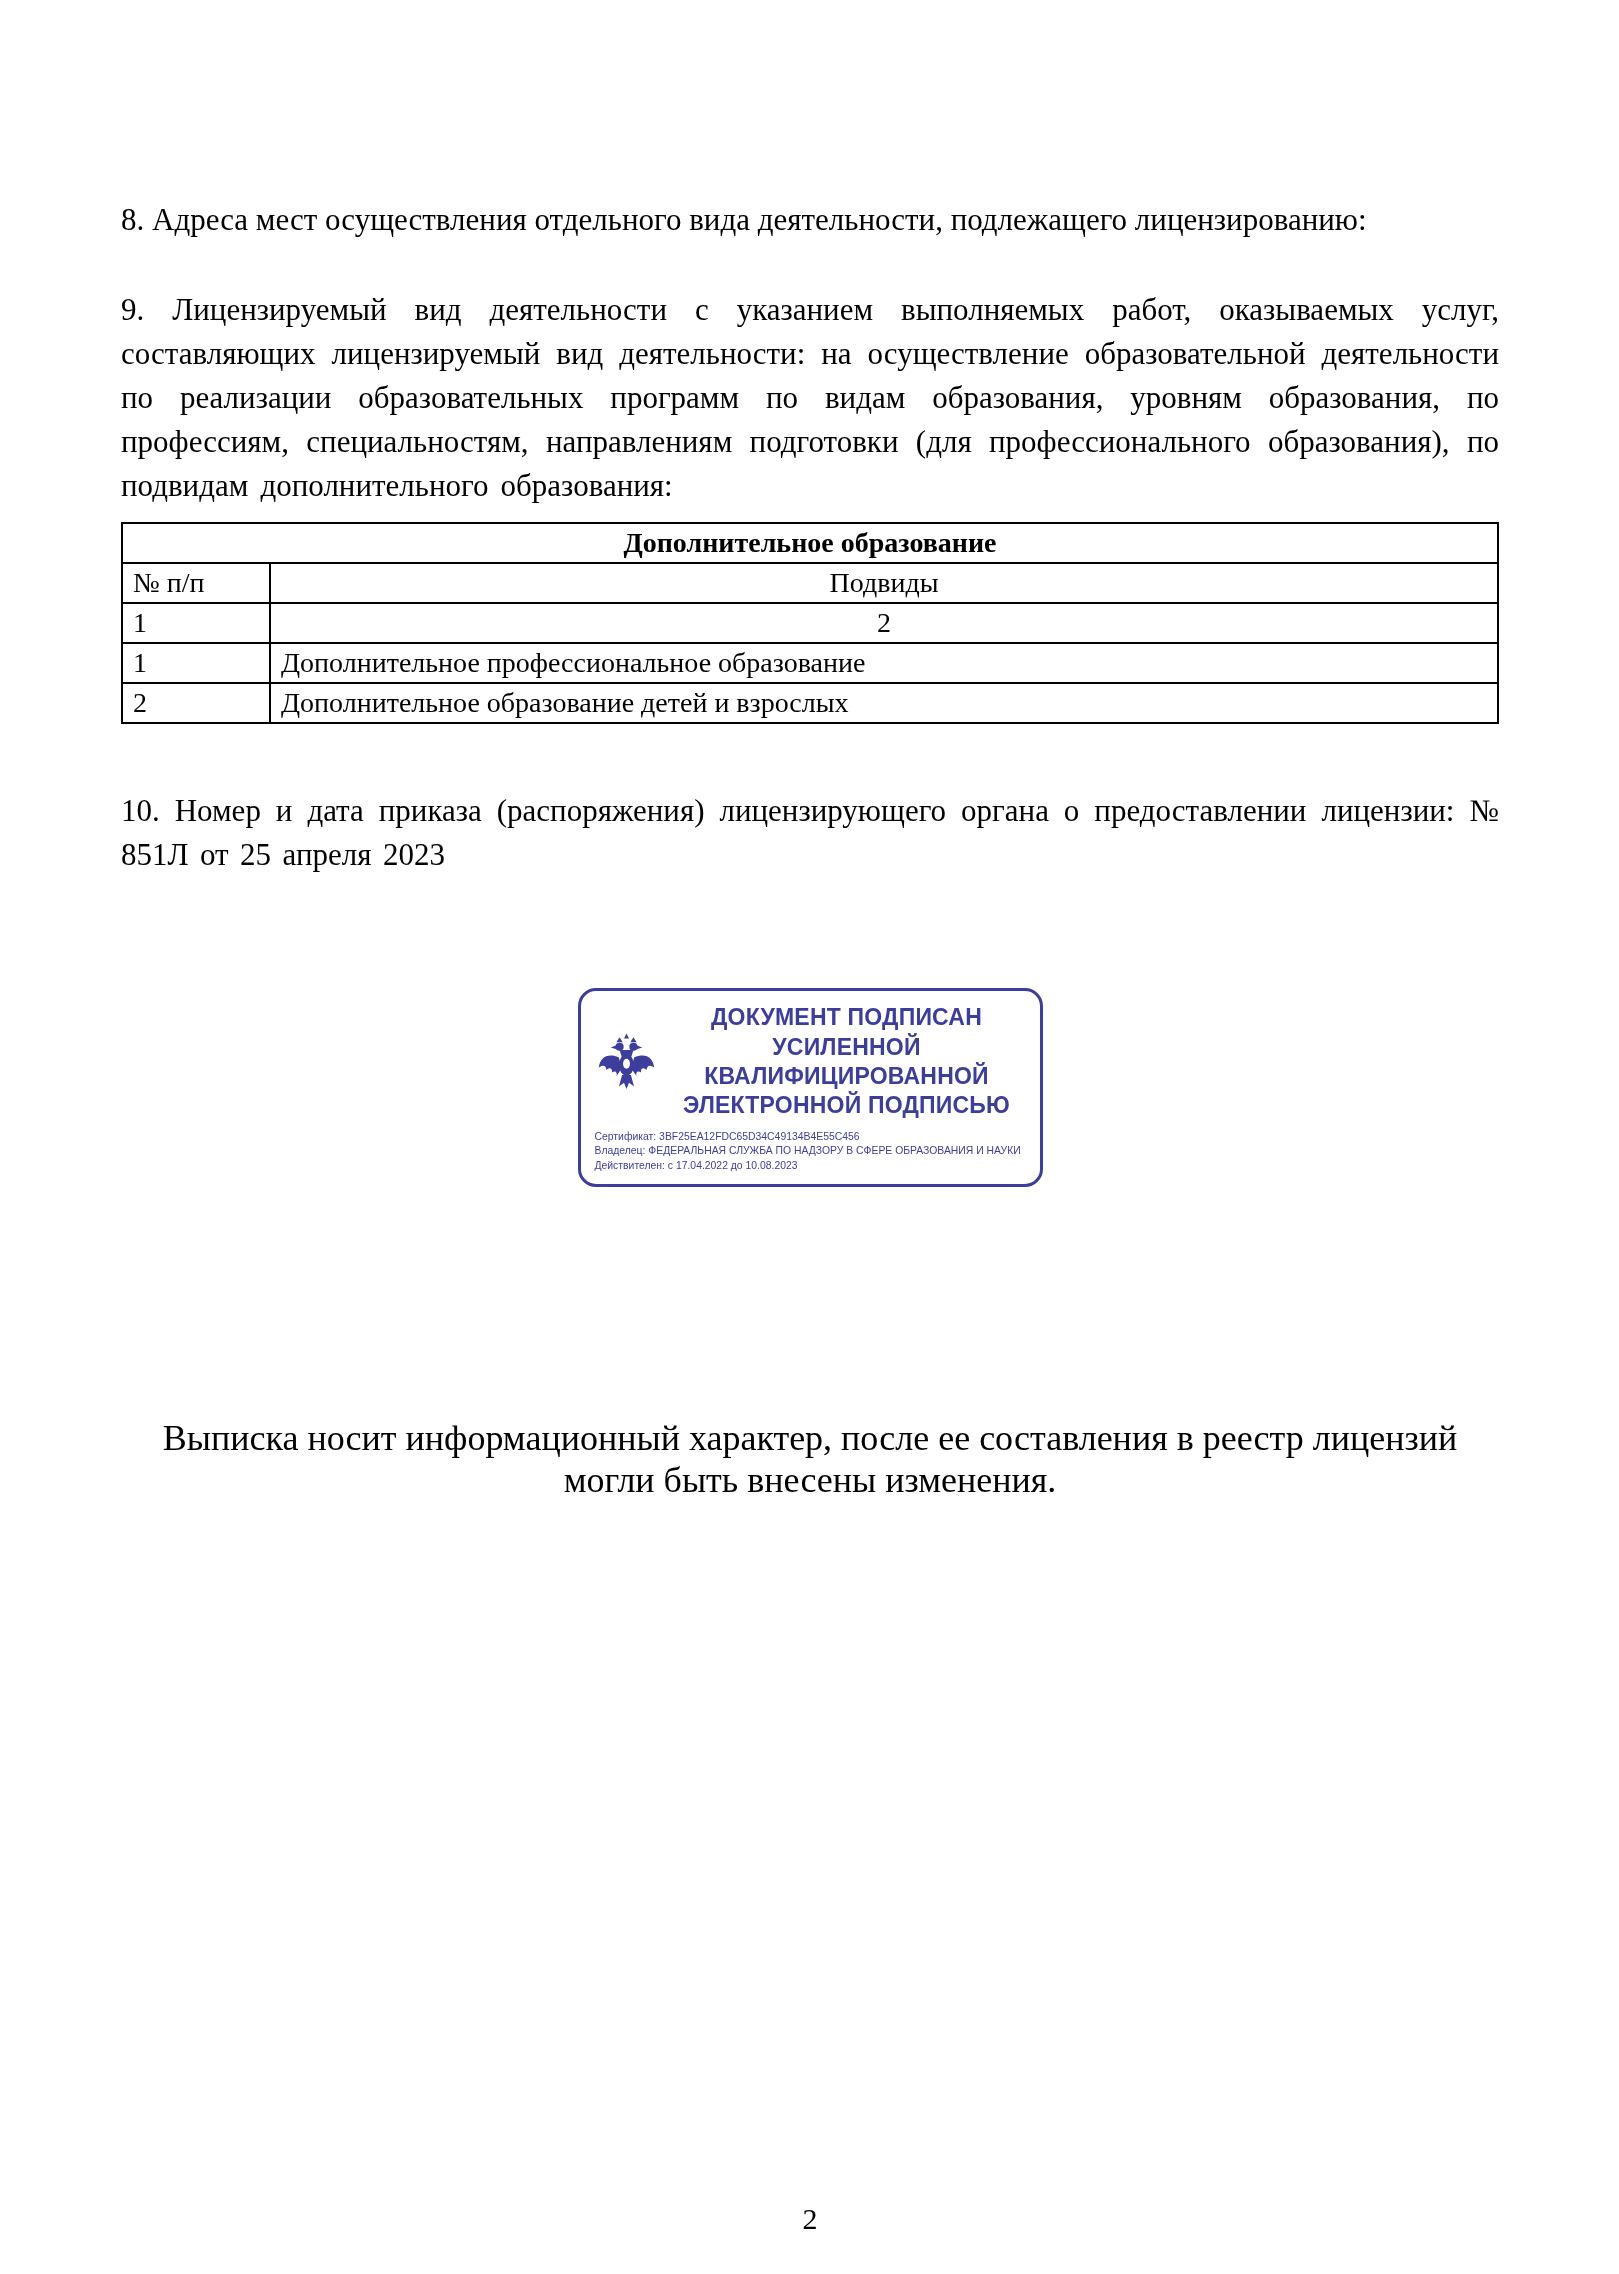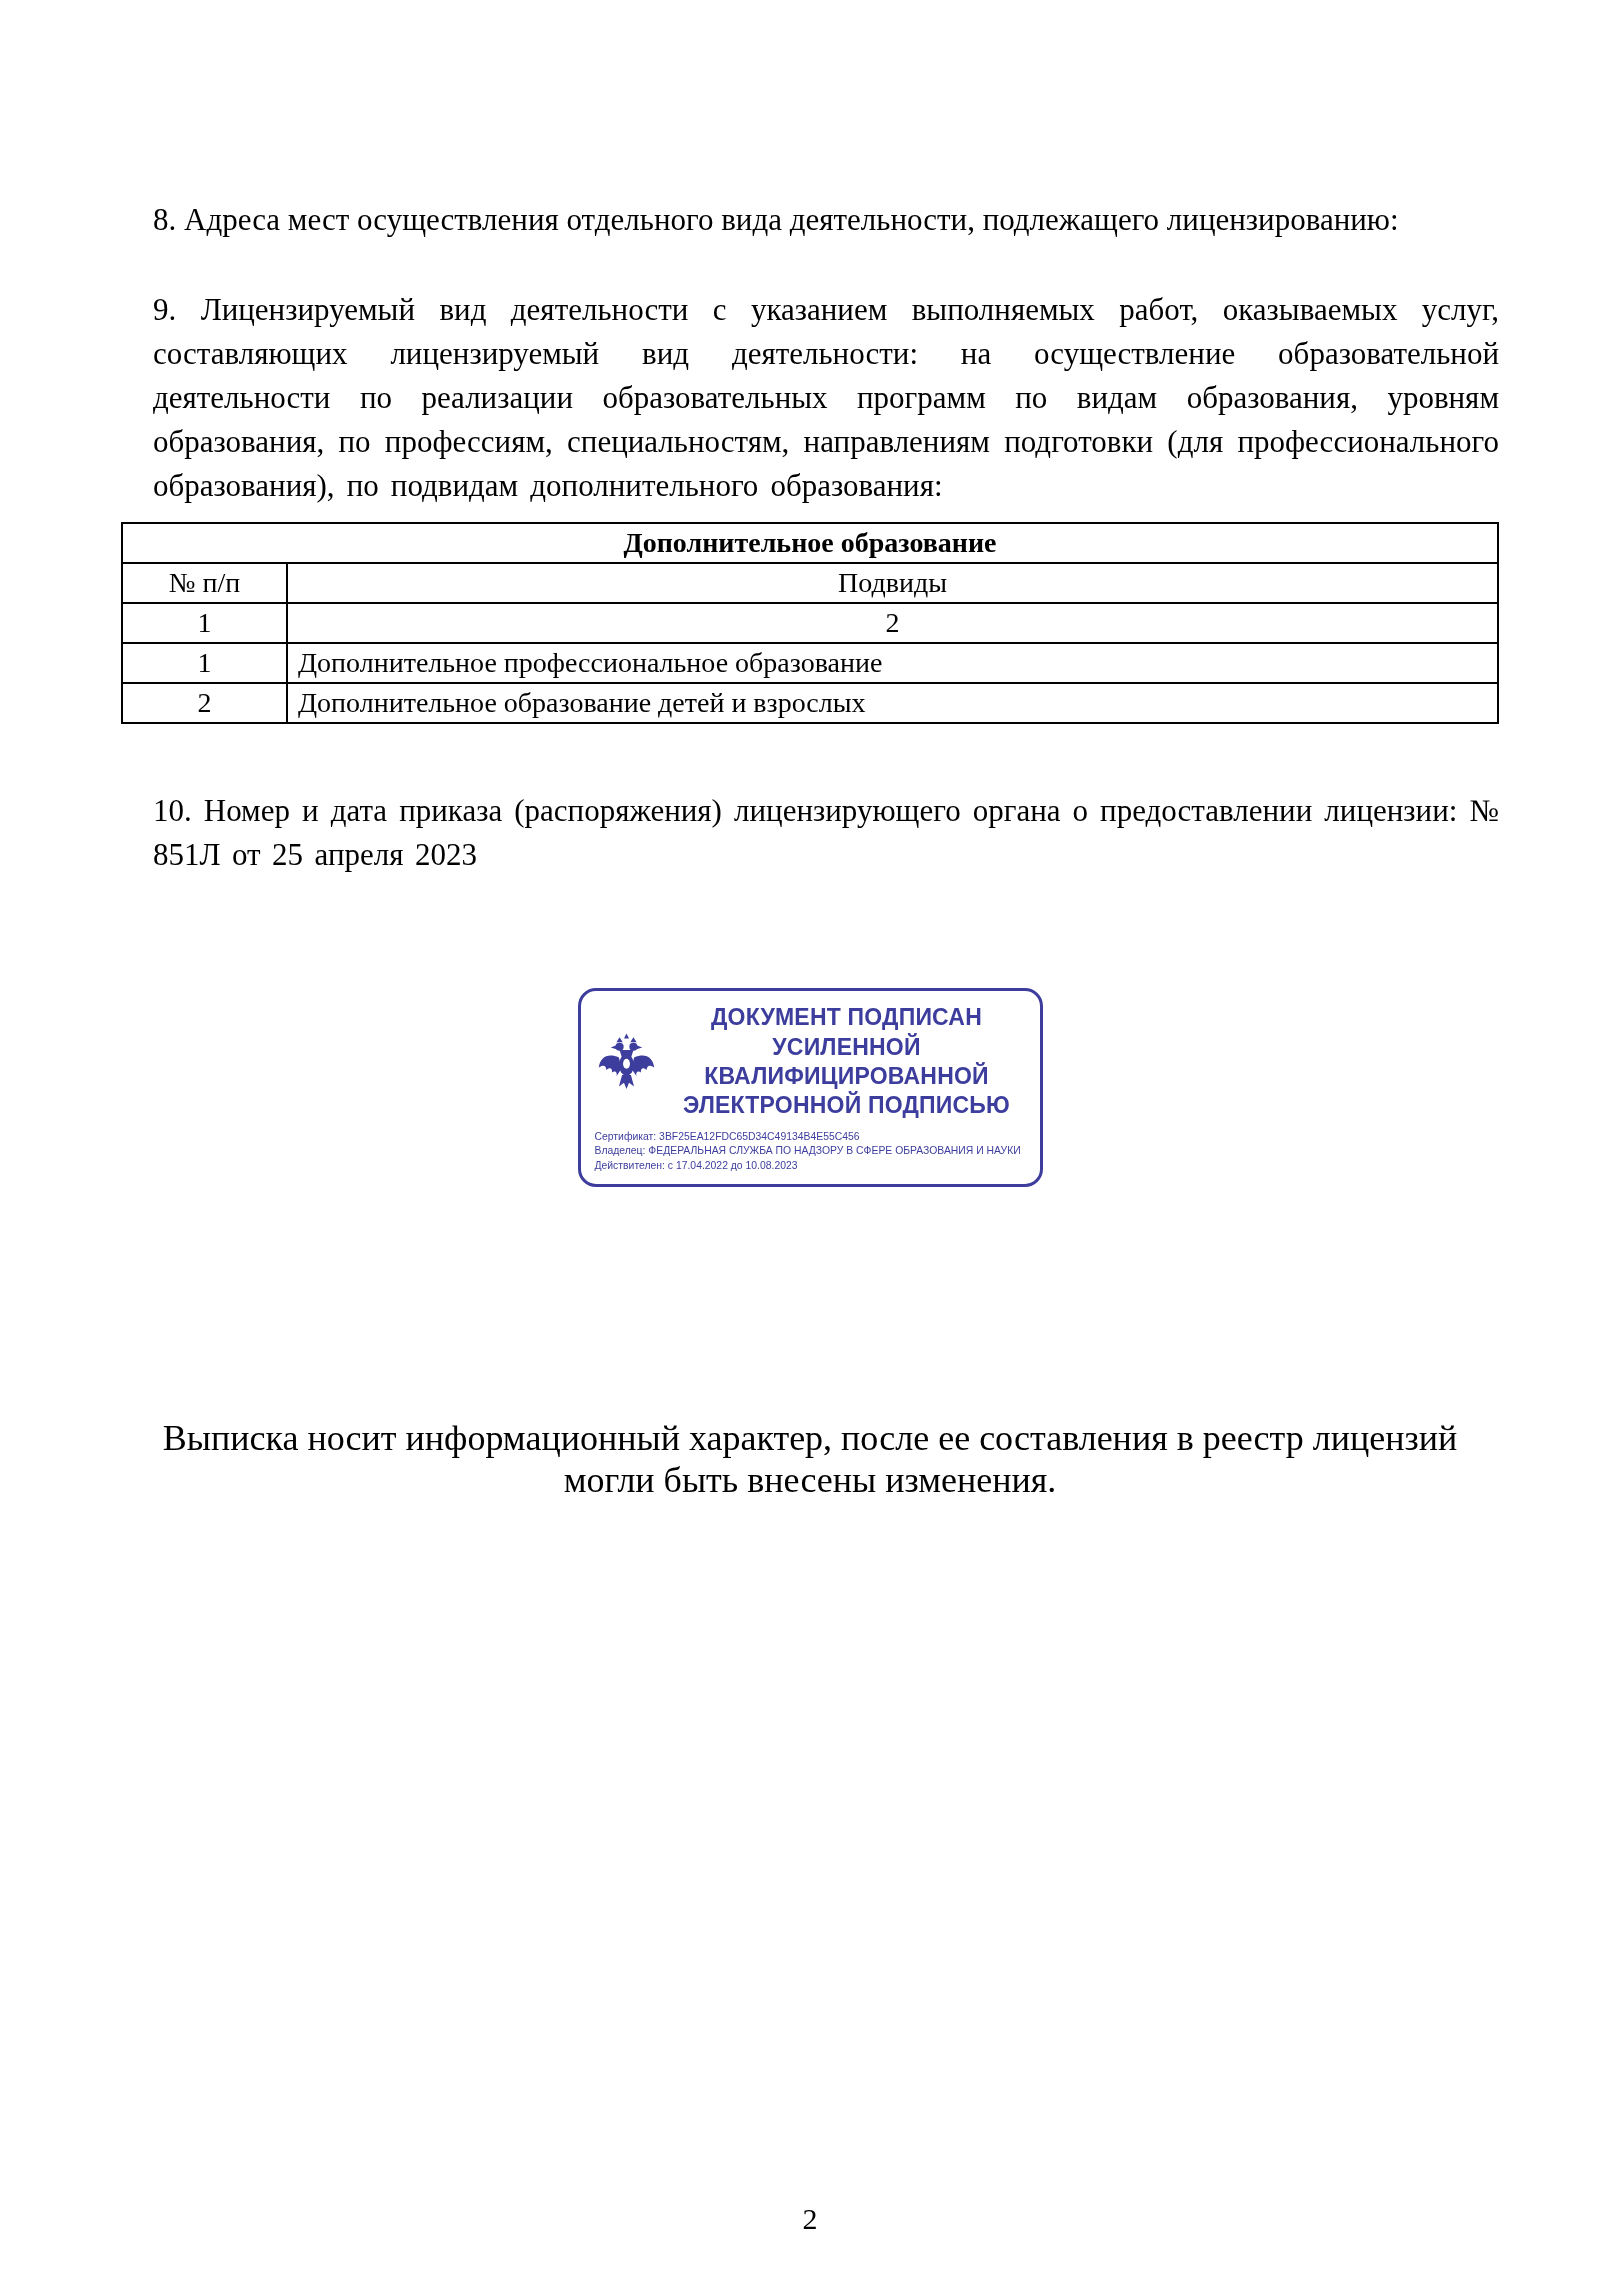--- a/index.html
+++ b/index.html
@@ -11,21 +11,20 @@
     font-family: "Liberation Serif", serif;
     color: #000000;
     overflow: hidden;
   }
   .content {
     padding: 198px 121px 0 121px;
   }
   .para {
     font-size: 31px;
     line-height: 1.42;
-    margin-left: 32px;
   }
   .section8 { margin-bottom: 46px; }
   .section9 {
     text-align: justify;
     word-spacing: 0.14em;
     margin-bottom: 14px;
   }
   table.license-table {
     width: 100%;
     border-collapse: collapse;
@@ -36,21 +35,21 @@
     font-size: 28px;
     padding: 3px 10px;
     vertical-align: middle;
   }
   td.tbl-title {
     font-size: 31px;
     font-weight: bold;
     text-align: center;
     padding: 5px 10px;
   }
-  td.col-num { width: 165px; text-align: center; }
+  td.col-num { width: 148px; text-align: left; }
   td.centered { text-align: center; }
   .section10 {
     margin-top: 65px;
     text-align: justify;
     word-spacing: 0.12em;
   }
   .stamp {
     margin: 111px auto 0 auto;
     width: 465px;
     border: 3px solid #3d3d9e;

